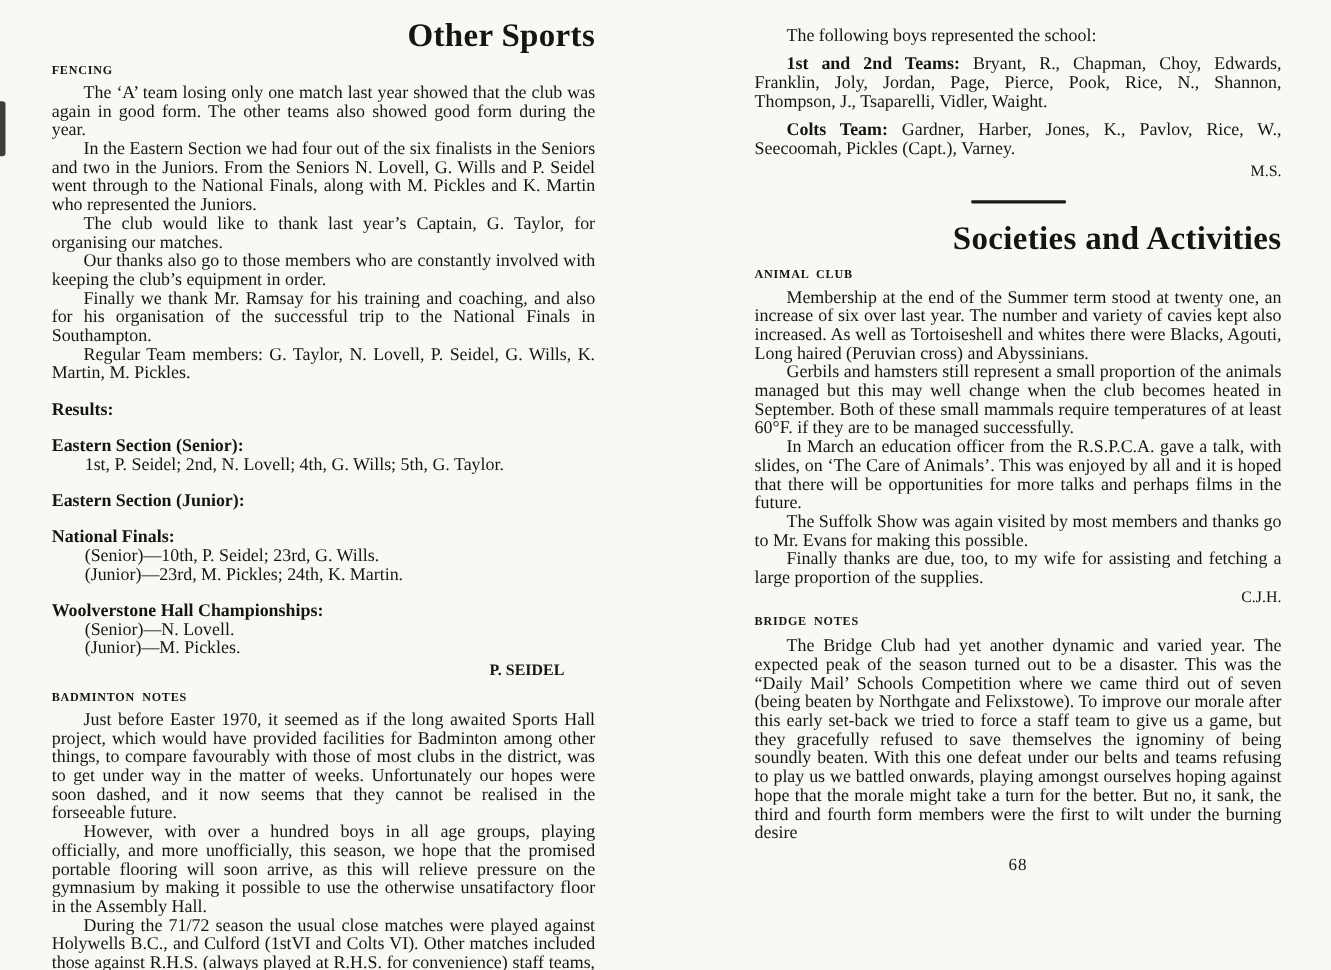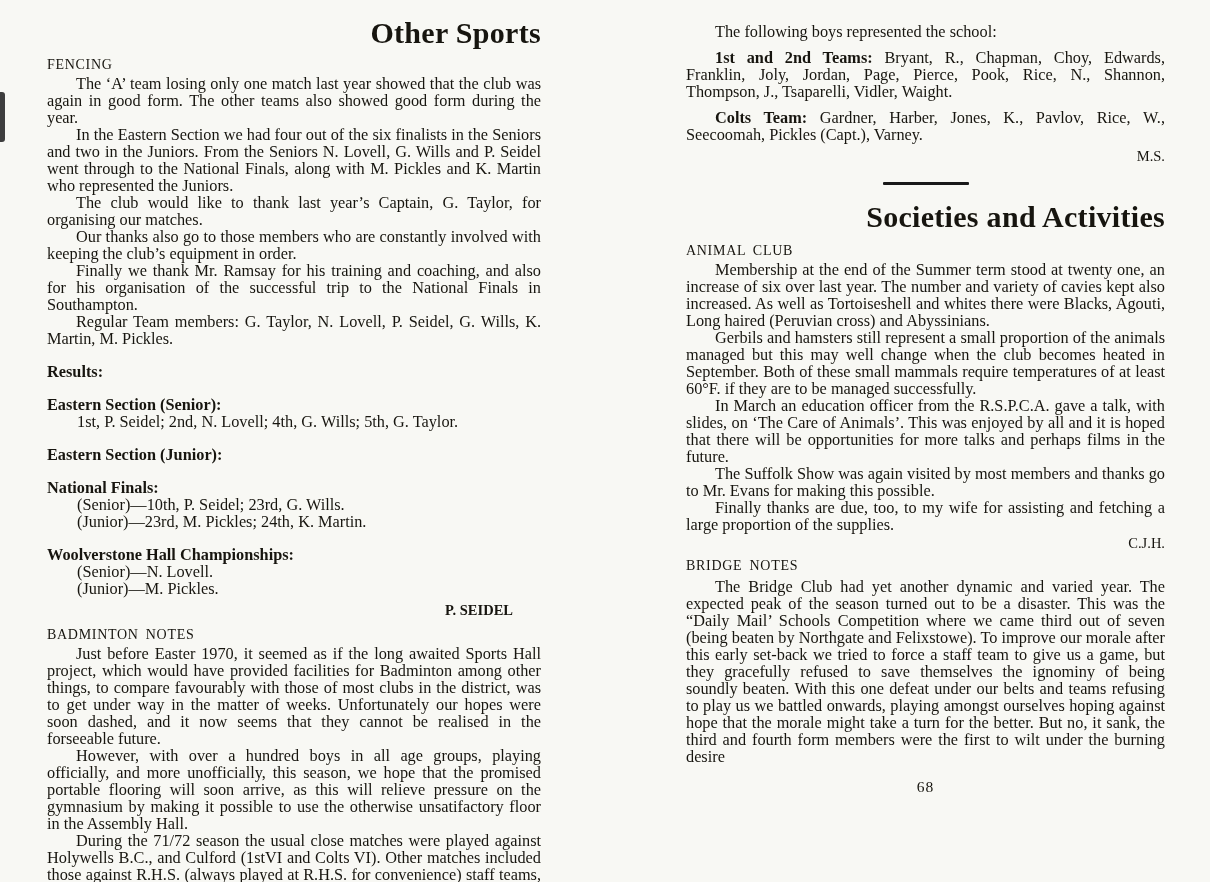--- a/index.html
+++ b/index.html
@@ -12,21 +12,21 @@
     overflow:hidden;
   }
   .page{position:absolute;top:0;}
   .page.left{left:47px;width:494px;padding-top:16px;}
   .page.right{left:686px;width:479px;padding-top:14px;}
   .page-title{
     font-size:30px;line-height:34px;font-weight:bold;
     text-align:right;margin:0 0 5px 0;letter-spacing:.3px;
   }
   .sec-heading{
-    font-size:14px;line-height:19px;font-weight:normal;
+    font-size:11px;line-height:19px;font-weight:bold;
     margin:3px 0 1px 0;letter-spacing:.7px;word-spacing:3px;
   }
   p{margin:0;font-size:16.3px;line-height:17px;}
   .j{text-align:justify;}
   .ind{text-indent:29px;}
   .bold{font-weight:bold;margin-top:16px;}
   .res{padding-left:30px;}
   .sig{
     text-align:right;font-weight:bold;font-size:14.5px;line-height:17px;
     margin-top:5px;

